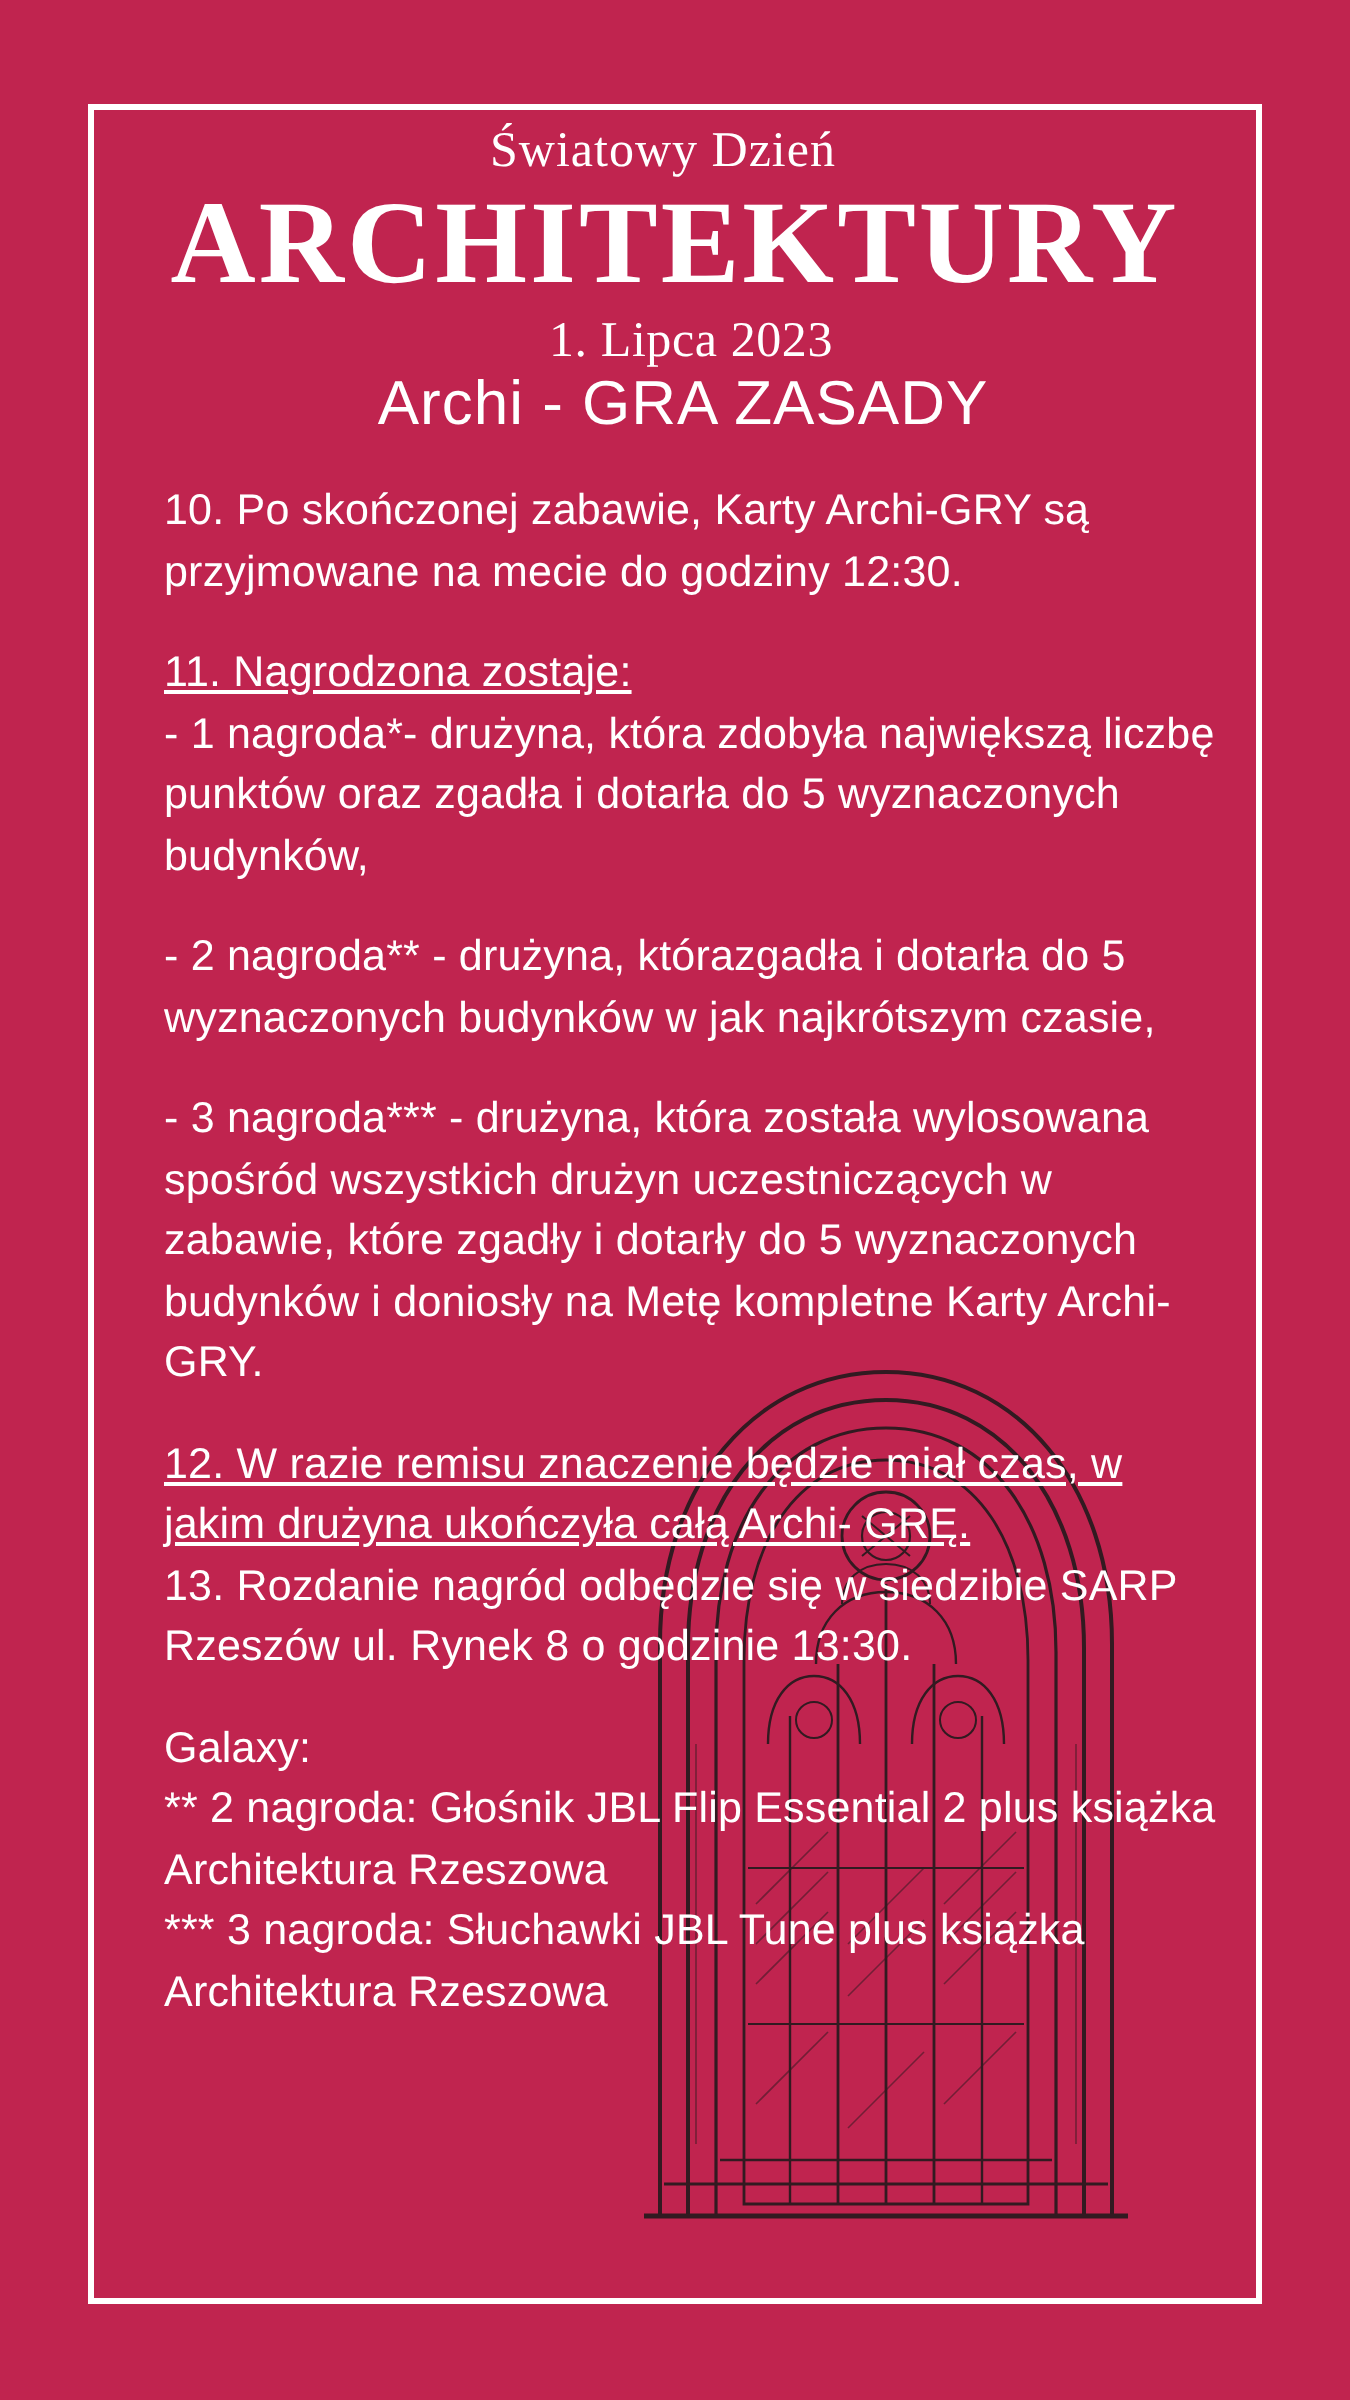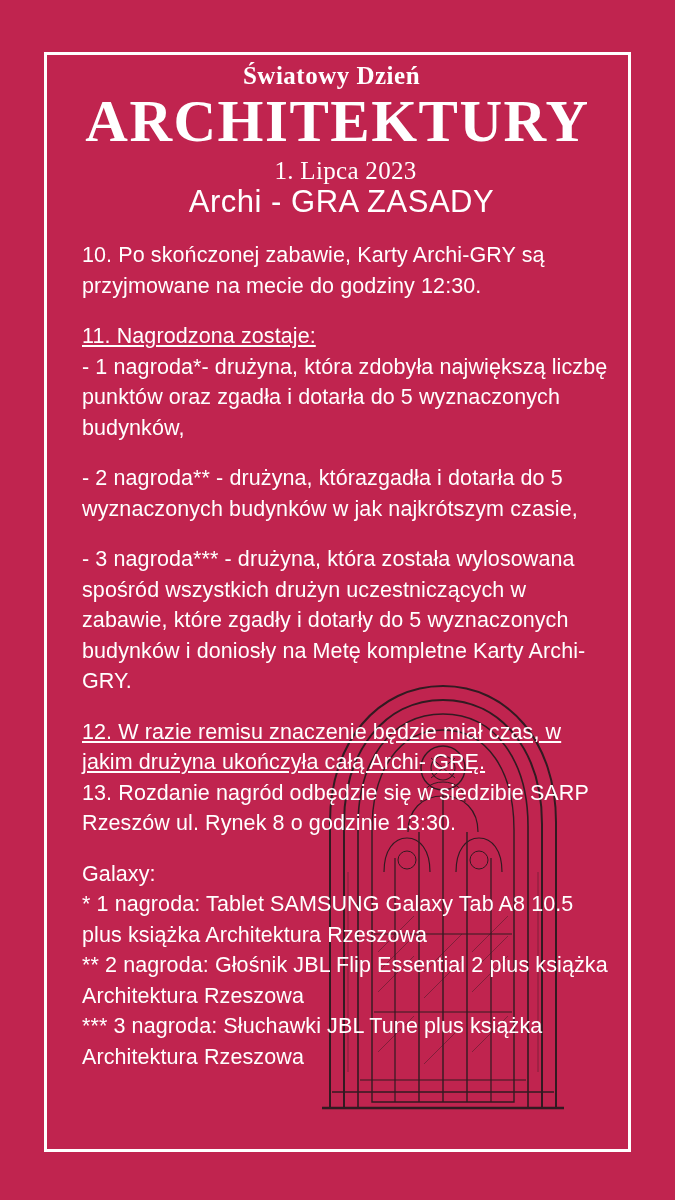--- a/index.html
+++ b/index.html
@@ -55,21 +55,21 @@
     top: 62px;
     text-align: center;
     color: #ffffff;
   }
   .kicker {
     font-family: "Liberation Serif", serif;
     font-size: 25px;
     letter-spacing: 0.5px;
     line-height: 1.1;
     margin: 0 12px 2px 0;
-    font-weight: 700;
+    font-weight: 400;
   }
   .maintitle {
     font-family: "Liberation Serif", serif;
     font-size: 59px;
     font-weight: 700;
     letter-spacing: 1.5px;
     line-height: 1.0;
     margin: 0;
     white-space: nowrap;
   }
@@ -187,19 +187,18 @@
     <p class="para tight">11. Nagrodzona zostaje:</p>
     <p class="para"> - 1 nagroda*- drużyna, która zdobyła największą liczbę punktów oraz zgadła i dotarła do 5 wyznaczonych budynków,</p>
     <p class="para"> - 2 nagroda** - drużyna, którazgadła i dotarła do 5 wyznaczonych budynków w jak najkrótszym czasie,</p>
     <p class="para"> - 3 nagroda*** - drużyna, która została wylosowana spośród wszystkich drużyn uczestniczących w zabawie, które zgadły i dotarły do 5 wyznaczonych budynków i doniosły na Metę kompletne Karty Archi-GRY.</p>
 
     <p class="para tight">12. W razie remisu znaczenie będzie miał czas, w jakim drużyna ukończyła całą Archi- GRĘ.</p>
     <p class="para">13. Rozdanie nagród odbędzie się w siedzibie SARP Rzeszów ul. Rynek 8 o godzinie 13:30.</p>
 
     <div class="awards">
       <p class="para">Galaxy:</p>
-      <p class="para">*  1 nagroda: Tablet SAMSUNG Galaxy Tab A8 10.5 plus książka Architektura Rzeszowa</p>
       <p class="para">** 2 nagroda: Głośnik JBL Flip Essential 2 plus książka Architektura Rzeszowa</p>
       <p class="para">*** 3 nagroda: Słuchawki JBL Tune plus książka Architektura Rzeszowa</p>
     </div>
   </div>
 
 </div>
 
 </body></html>

